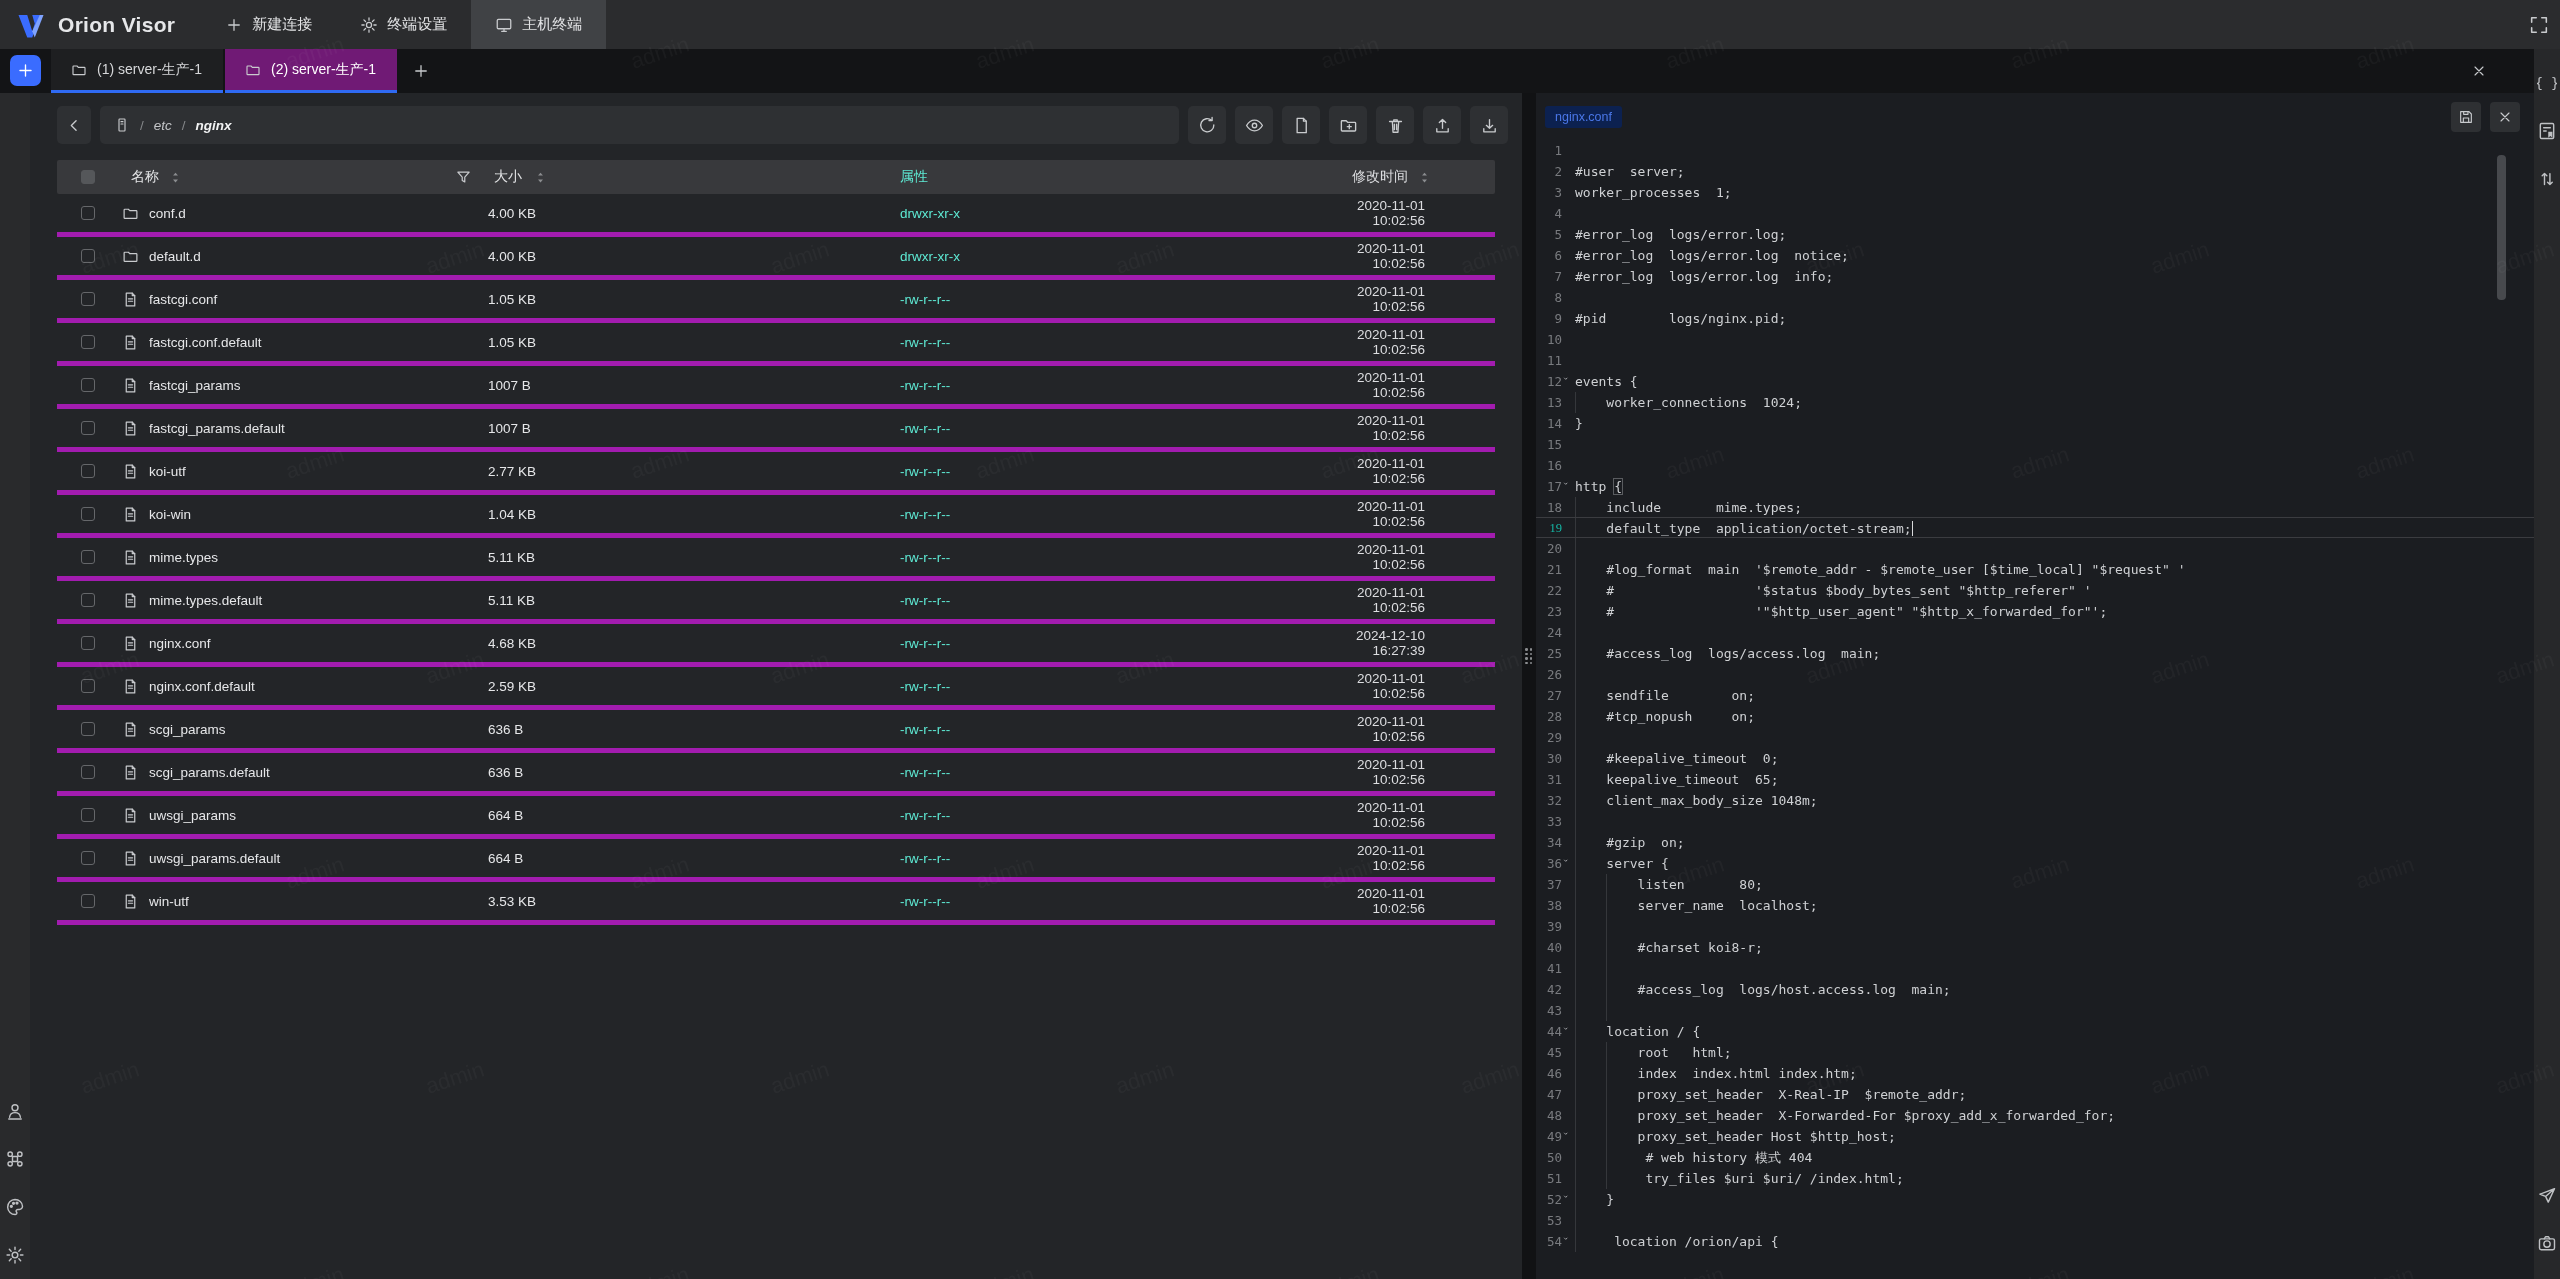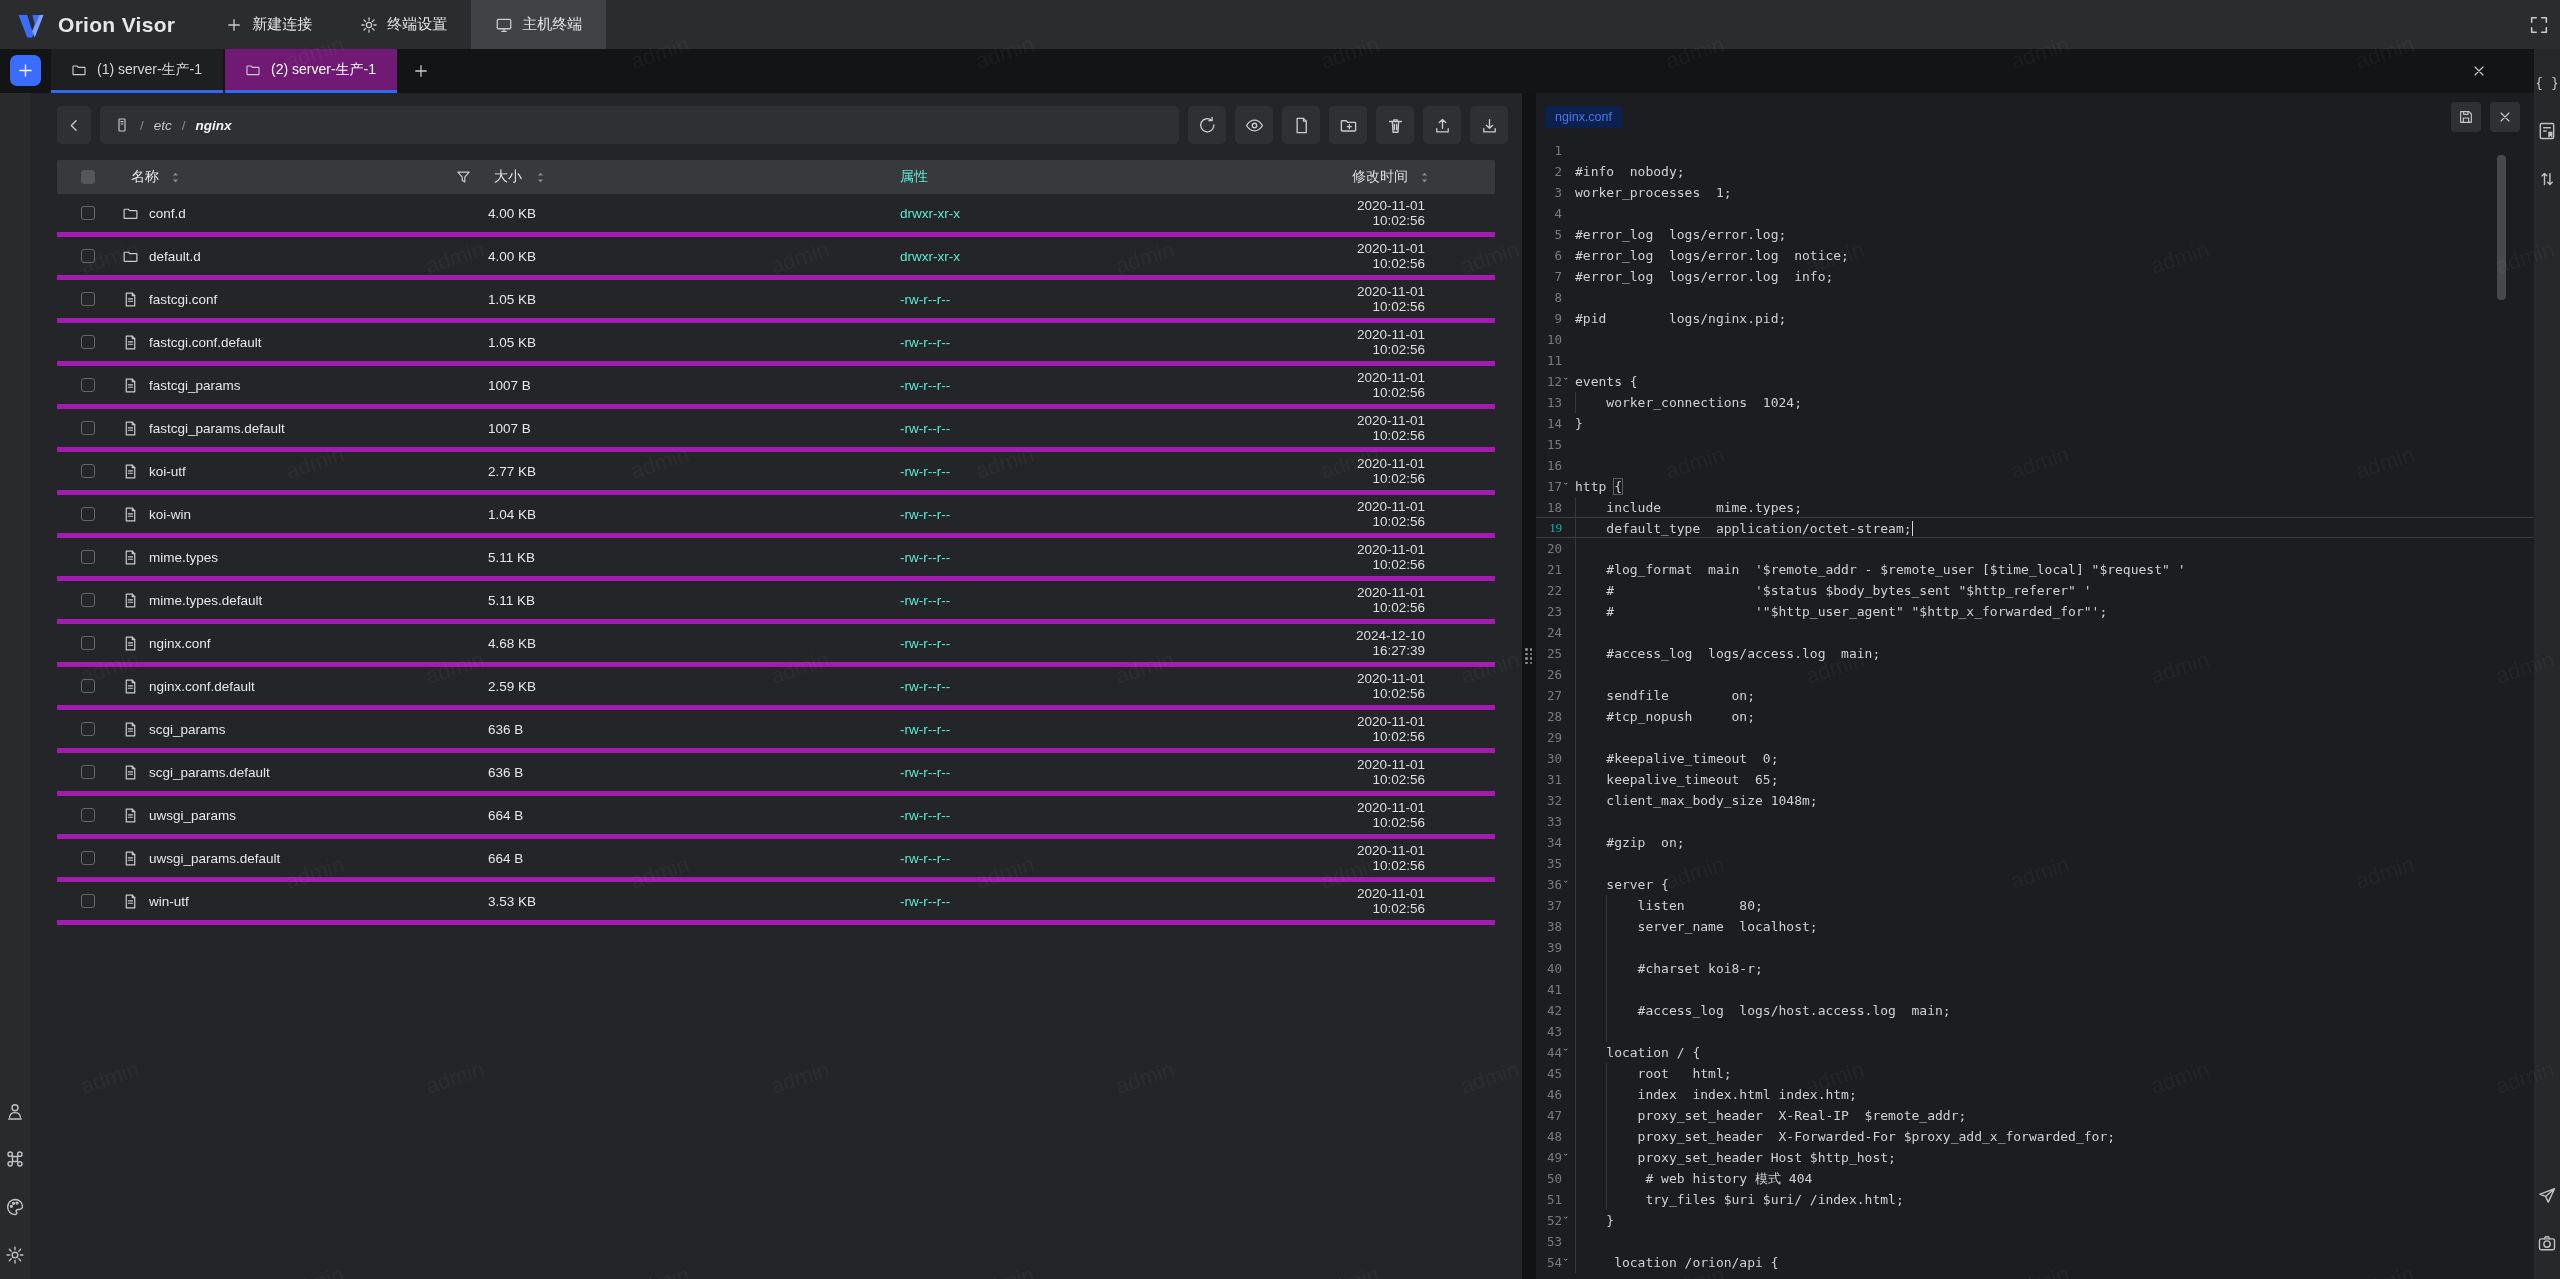--- a/index.html
+++ b/index.html
@@ -723,21 +723,21 @@
           </svg>
         </button>
       <button class="ed-btn">
           <svg viewBox="0 0 24 24" fill="none" stroke="currentColor" stroke-width="1.7" stroke-linecap="round" stroke-linejoin="round">
             <path d="M6 6l12 12M18 6L6 18"></path>
           </svg>
         </button>
     </div>
     <div class="code" id="code">
         <div class="cl"><span class="ln">1</span><span class="fold"></span><span class="ct"><span></span></span></div>
-        <div class="cl"><span class="ln">2</span><span class="fold"></span><span class="ct"><span>#info  nobody;</span></span></div>
+        <div class="cl"><span class="ln">2</span><span class="fold"></span><span class="ct"><span>#user  server;</span></span></div>
         <div class="cl"><span class="ln">3</span><span class="fold"></span><span class="ct"><span>worker_processes  1;</span></span></div>
         <div class="cl"><span class="ln">4</span><span class="fold"></span><span class="ct"><span></span></span></div>
         <div class="cl"><span class="ln">5</span><span class="fold"></span><span class="ct"><span>#error_log  logs/error.log;</span></span></div>
         <div class="cl"><span class="ln">6</span><span class="fold"></span><span class="ct"><span>#error_log  logs/error.log  notice;</span></span></div>
         <div class="cl"><span class="ln">7</span><span class="fold"></span><span class="ct"><span>#error_log  logs/error.log  info;</span></span></div>
         <div class="cl"><span class="ln">8</span><span class="fold"></span><span class="ct"><span></span></span></div>
         <div class="cl"><span class="ln">9</span><span class="fold"></span><span class="ct"><span>#pid        logs/nginx.pid;</span></span></div>
         <div class="cl"><span class="ln">10</span><span class="fold"></span><span class="ct"><span></span></span></div>
         <div class="cl"><span class="ln">11</span><span class="fold"></span><span class="ct"><span></span></span></div>
         <div class="cl"><span class="ln">12</span><span class="fold"><svg viewBox="0 0 24 24" fill="none" stroke="currentColor" stroke-width="1.7" stroke-linecap="round" stroke-linejoin="round">
@@ -760,21 +760,20 @@
         <div class="cl"><span class="ln">25</span><span class="fold"></span><span class="ct"><i class="g" style="left: 0ch;"></i><span>    #access_log  logs/access.log  main;</span></span></div>
         <div class="cl"><span class="ln">26</span><span class="fold"></span><span class="ct"><i class="g" style="left: 0ch;"></i><span></span></span></div>
         <div class="cl"><span class="ln">27</span><span class="fold"></span><span class="ct"><i class="g" style="left: 0ch;"></i><span>    sendfile        on;</span></span></div>
         <div class="cl"><span class="ln">28</span><span class="fold"></span><span class="ct"><i class="g" style="left: 0ch;"></i><span>    #tcp_nopush     on;</span></span></div>
         <div class="cl"><span class="ln">29</span><span class="fold"></span><span class="ct"><i class="g" style="left: 0ch;"></i><span></span></span></div>
         <div class="cl"><span class="ln">30</span><span class="fold"></span><span class="ct"><i class="g" style="left: 0ch;"></i><span>    #keepalive_timeout  0;</span></span></div>
         <div class="cl"><span class="ln">31</span><span class="fold"></span><span class="ct"><i class="g" style="left: 0ch;"></i><span>    keepalive_timeout  65;</span></span></div>
         <div class="cl"><span class="ln">32</span><span class="fold"></span><span class="ct"><i class="g" style="left: 0ch;"></i><span>    client_max_body_size 1048m;</span></span></div>
         <div class="cl"><span class="ln">33</span><span class="fold"></span><span class="ct"><i class="g" style="left: 0ch;"></i><span></span></span></div>
         <div class="cl"><span class="ln">34</span><span class="fold"></span><span class="ct"><i class="g" style="left: 0ch;"></i><span>    #gzip  on;</span></span></div>
-        <div class="cl"><span class="ln">35</span><span class="fold"></span><span class="ct"><i class="g" style="left: 0ch;"></i><span></span></span></div>
         <div class="cl"><span class="ln">36</span><span class="fold"><svg viewBox="0 0 24 24" fill="none" stroke="currentColor" stroke-width="1.7" stroke-linecap="round" stroke-linejoin="round">
               <polyline points="3.2 4.5 6 7.3 8.8 4.5"></polyline>
             </svg></span><span class="ct"><i class="g" style="left: 0ch;"></i><span>    server {</span></span></div>
         <div class="cl"><span class="ln">37</span><span class="fold"></span><span class="ct"><i class="g" style="left: 0ch;"></i><i class="g" style="left: 4ch;"></i><span>        listen       80;</span></span></div>
         <div class="cl"><span class="ln">38</span><span class="fold"></span><span class="ct"><i class="g" style="left: 0ch;"></i><i class="g" style="left: 4ch;"></i><span>        server_name  localhost;</span></span></div>
         <div class="cl"><span class="ln">39</span><span class="fold"></span><span class="ct"><i class="g" style="left: 0ch;"></i><i class="g" style="left: 4ch;"></i><span></span></span></div>
         <div class="cl"><span class="ln">40</span><span class="fold"></span><span class="ct"><i class="g" style="left: 0ch;"></i><i class="g" style="left: 4ch;"></i><span>        #charset koi8-r;</span></span></div>
         <div class="cl"><span class="ln">41</span><span class="fold"></span><span class="ct"><i class="g" style="left: 0ch;"></i><i class="g" style="left: 4ch;"></i><span></span></span></div>
         <div class="cl"><span class="ln">42</span><span class="fold"></span><span class="ct"><i class="g" style="left: 0ch;"></i><i class="g" style="left: 4ch;"></i><span>        #access_log  logs/host.access.log  main;</span></span></div>
         <div class="cl"><span class="ln">43</span><span class="fold"></span><span class="ct"><i class="g" style="left: 0ch;"></i><i class="g" style="left: 4ch;"></i><span></span></span></div>

